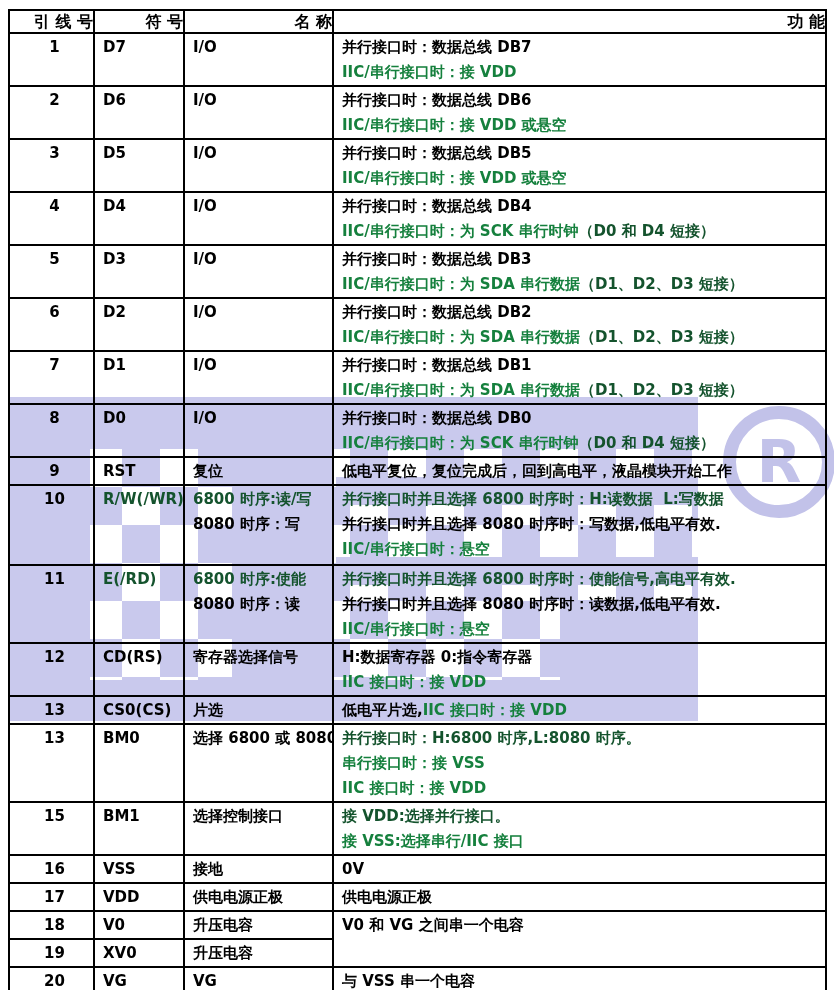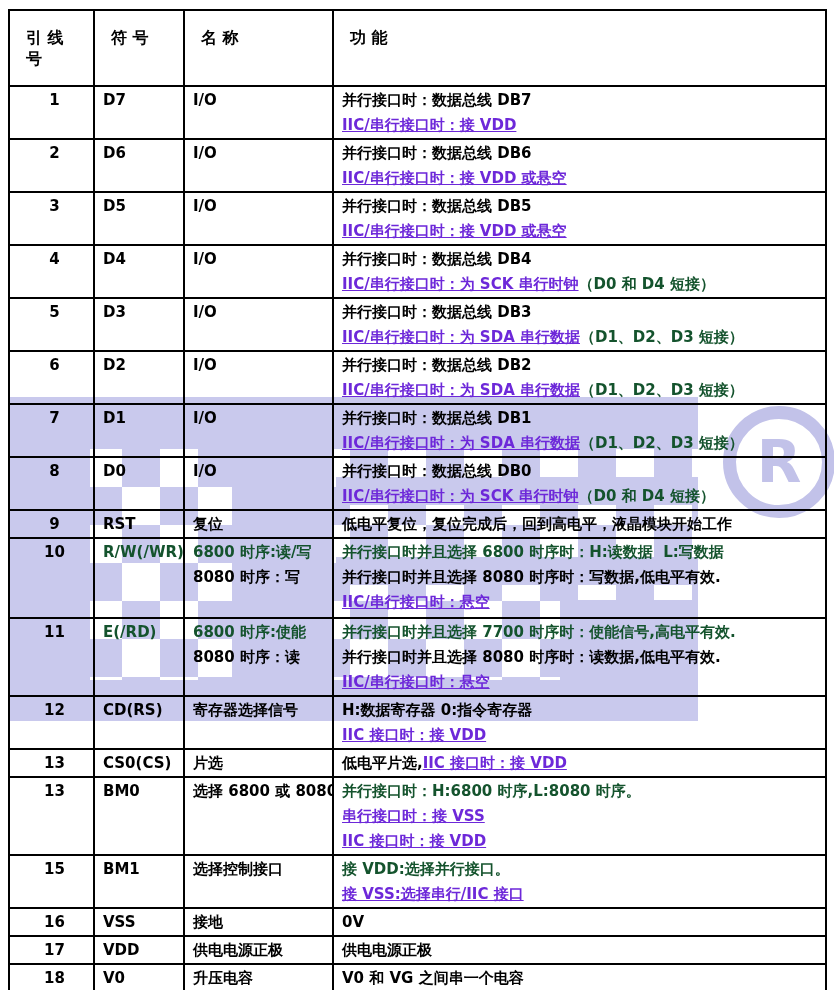--- a/index.html
+++ b/index.html
@@ -9,25 +9,25 @@
   .wm{position:absolute;z-index:0;}
   .wm-solid{background:#c9c9ed;}
   .wm-checker{background-image:conic-gradient(#c9c9ed 0 25%,transparent 25% 50%,#c9c9ed 50% 75%,transparent 75% 100%);
               background-size:76px 76px;}
   .wm-ring{border:13px solid #c2c2e9;border-radius:50%;display:flex;align-items:center;justify-content:center;
            color:#c2c2e9;font-size:58px;font-weight:bold;box-sizing:border-box;}
   
   table.pins{position:absolute;left:8px;top:9px;z-index:1;border-collapse:collapse;table-layout:fixed;width:819px;}
   table.pins th, table.pins td{border:2px solid #000;vertical-align:top;background:transparent;
            font-size:15px;line-height:25px;color:#000;padding:1px 2px 0 8px;overflow:hidden;}
-  table.pins th{text-align:left;padding:16px;font-size:16px;line-height:21px;height:21px;}
+  table.pins th{text-align:right;padding:0;font-size:16px;line-height:21px;height:21px;}
   td.pin{text-align:center;padding-left:0;}
   .line{white-space:pre;}
   .c-black{color:#000000;}
-  .c-red{color:#6d28d9;text-decoration:underline;}
+  .c-red{color:#15803d;}
   .c-blue{color:#14532d;}
 </style>
 </head>
 <body>
 
 <div class="stage">
 
   <div class="wm wm-solid" style="left:8px;top:397px;width:690px;height:52px;"></div>
   <div class="wm wm-checker" style="left:8px;top:449px;width:690px;height:231px;"></div>
   <div class="wm wm-solid" style="left:8px;top:449px;width:82px;height:231px;"></div>
@@ -212,21 +212,21 @@
             <div class="line"><span class="c-black">11</span></div>
           </td>
           <td>
             <div class="line"><span class="c-blue">E(/RD)</span></div>
           </td>
           <td>
             <div class="line"><span class="c-blue">6800 时序:使能</span></div>
             <div class="line"><span class="c-black">8080 时序：读</span></div>
           </td>
           <td>
-            <div class="line"><span class="c-blue">并行接口时并且选择 7700 时序时：使能信号,高电平有效.</span></div>
+            <div class="line"><span class="c-blue">并行接口时并且选择 6800 时序时：使能信号,高电平有效.</span></div>
             <div class="line"><span class="c-black">并行接口时并且选择 8080 时序时：读数据,低电平有效.</span></div>
             <div class="line"><span class="c-red">IIC/串行接口时：悬空</span></div>
           </td>
         </tr>
         <tr style="height: 53px; margin-left: 30px;">
           <td class="pin">
             <div class="line"><span class="c-black">12</span></div>
           </td>
           <td>
             <div class="line"><span class="c-black">CD(RS)</span></div>

